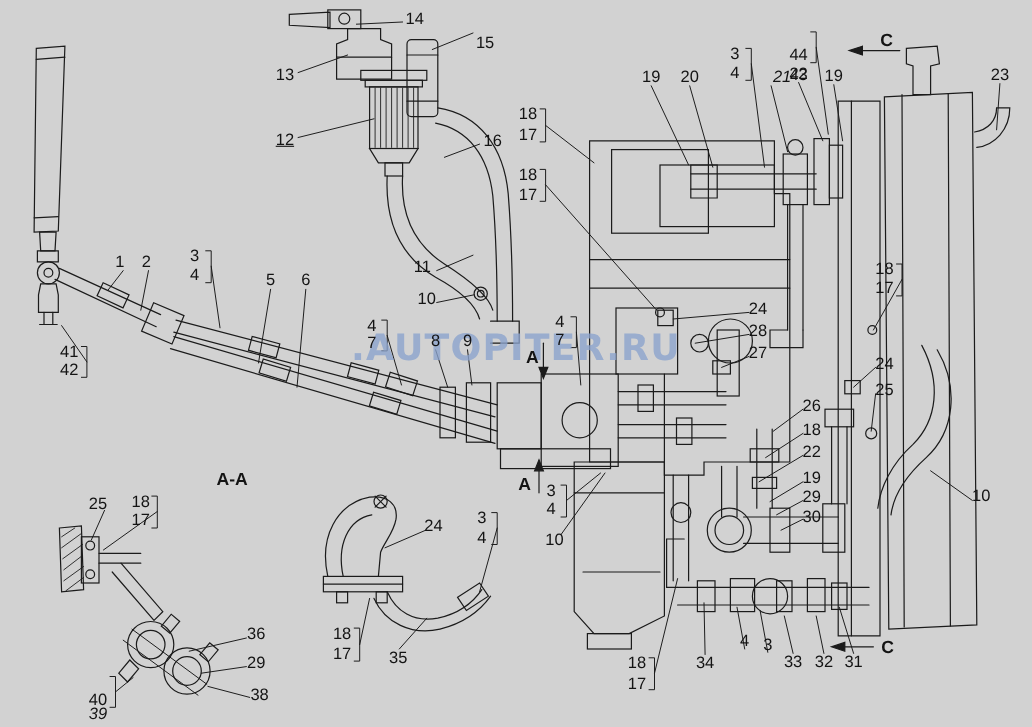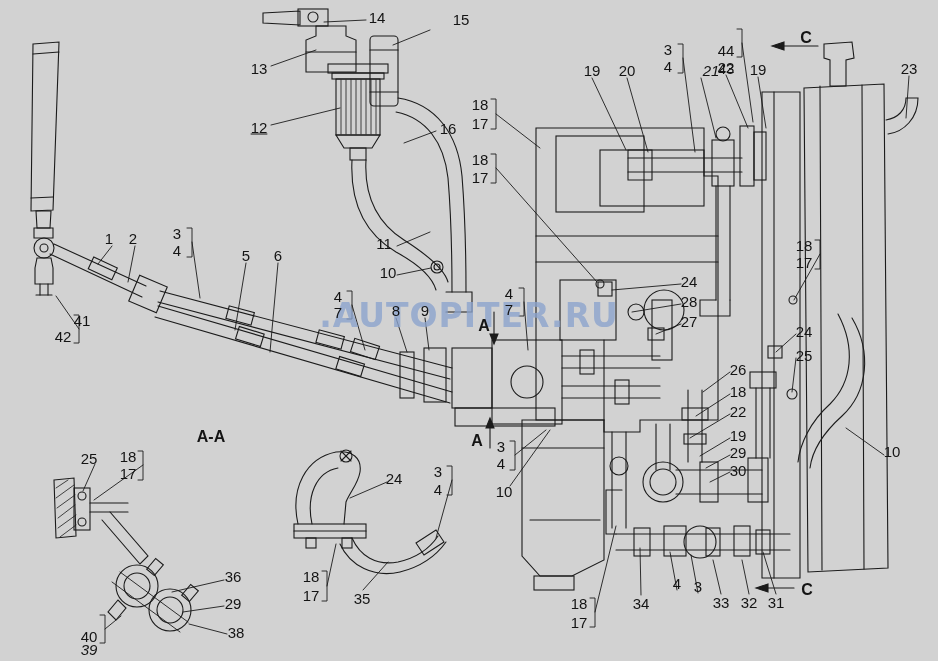--- a/index.html
+++ b/index.html
@@ -271,21 +271,21 @@
       <polygon points="490,334 498,334 494,344" fill="#1b1b1b"></polygon>
       <line x1="490" y1="428" x2="490" y2="448"></line>
       <polygon points="486,428 494,428 490,418" fill="#1b1b1b"></polygon>
     </g>
   </svg>
 
   <div class="watermark" style="color: rgb(139, 163, 205);">.AUTOPITER.RU</div>
 
   <div id="callout-layer">
       <span class="callout" style="left: 377px; top: 17px;">14</span>
-      <span class="callout" style="left: 441px; top: 19px; margin-left: 20px;">15</span>
+      <span class="callout" style="left: 441px; top: 39px;">15</span>
       <span class="callout" style="left: 259px; top: 68px;">13</span>
       <span class="callout" style="left: 259px; top: 127px; text-decoration: underline;">12</span>
       <span class="callout" style="left: 448px; top: 128px;">16</span>
       <span class="callout" style="left: 480px; top: 104px;">18</span>
       <span class="callout" style="left: 480px; top: 123px;">17</span>
       <span class="callout" style="left: 480px; top: 159px;">18</span>
       <span class="callout" style="left: 480px; top: 177px;">17</span>
       <span class="callout" style="left: 592px; top: 70px;">19</span>
       <span class="callout" style="left: 627px; top: 70px;">20</span>
       <span class="callout" style="left: 668px; top: 49px;">3</span>
@@ -297,21 +297,21 @@
       <span class="callout" style="left: 758px; top: 69px;">19</span>
       <span class="callout" style="left: 909px; top: 68px;">23</span>
       <span class="callout" style="left: 384px; top: 243px; text-align: right;">11</span>
       <span class="callout" style="left: 388px; top: 272px;">10</span>
       <span class="callout" style="left: 109px; top: 238px;">1</span>
       <span class="callout" style="left: 133px; top: 238px;">2</span>
       <span class="callout" style="left: 177px; top: 233px;">3</span>
       <span class="callout" style="left: 177px; top: 250px;">4</span>
       <span class="callout" style="left: 246px; top: 255px;">5</span>
       <span class="callout" style="left: 278px; top: 255px;">6</span>
-      <span class="callout" style="left: 63px; top: 320px; margin-left: 19px;">41</span>
+      <span class="callout" style="left: 63px; top: 320px;">41</span>
       <span class="callout" style="left: 63px; top: 336px;">42</span>
       <span class="callout" style="left: 338px; top: 296px;">4</span>
       <span class="callout" style="left: 338px; top: 312px;">7</span>
       <span class="callout" style="left: 396px; top: 310px;">8</span>
       <span class="callout" style="left: 425px; top: 310px;">9</span>
       <span class="callout" style="left: 509px; top: 293px;">4</span>
       <span class="callout" style="left: 509px; top: 309px;">7</span>
       <span class="callout" style="left: 689px; top: 281px;">24</span>
       <span class="callout" style="left: 689px; top: 301px;">28</span>
       <span class="callout" style="left: 689px; top: 321px;">27</span>

